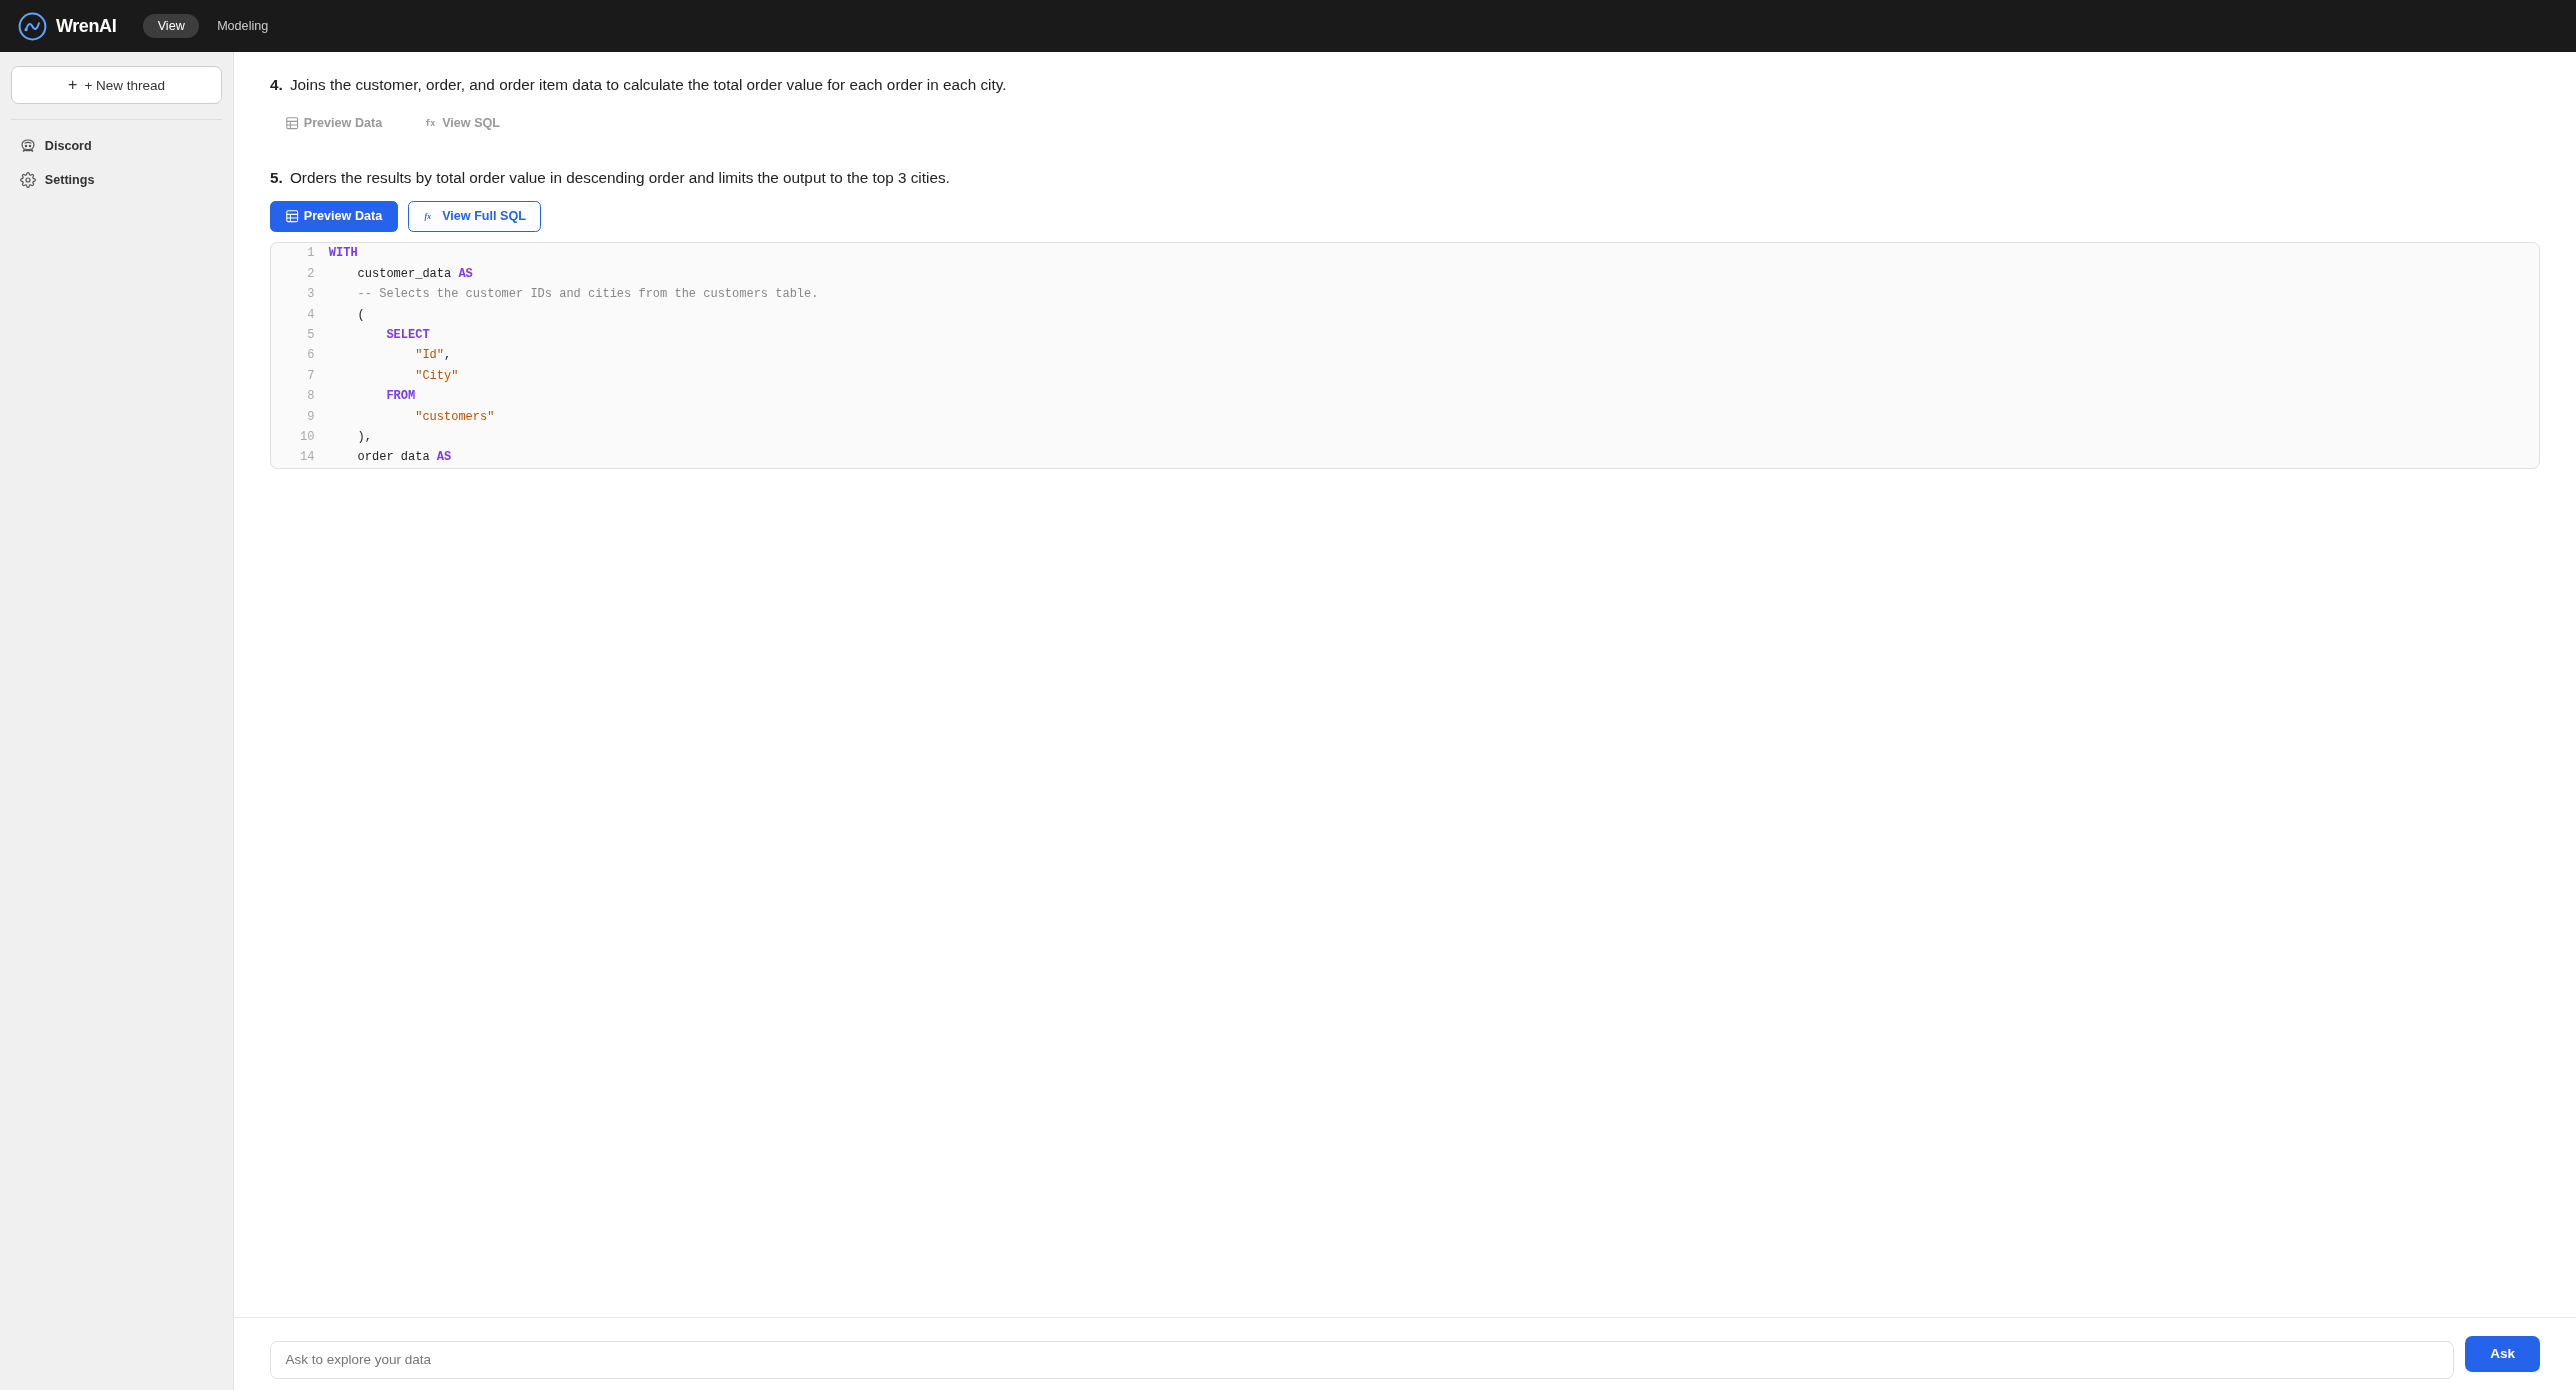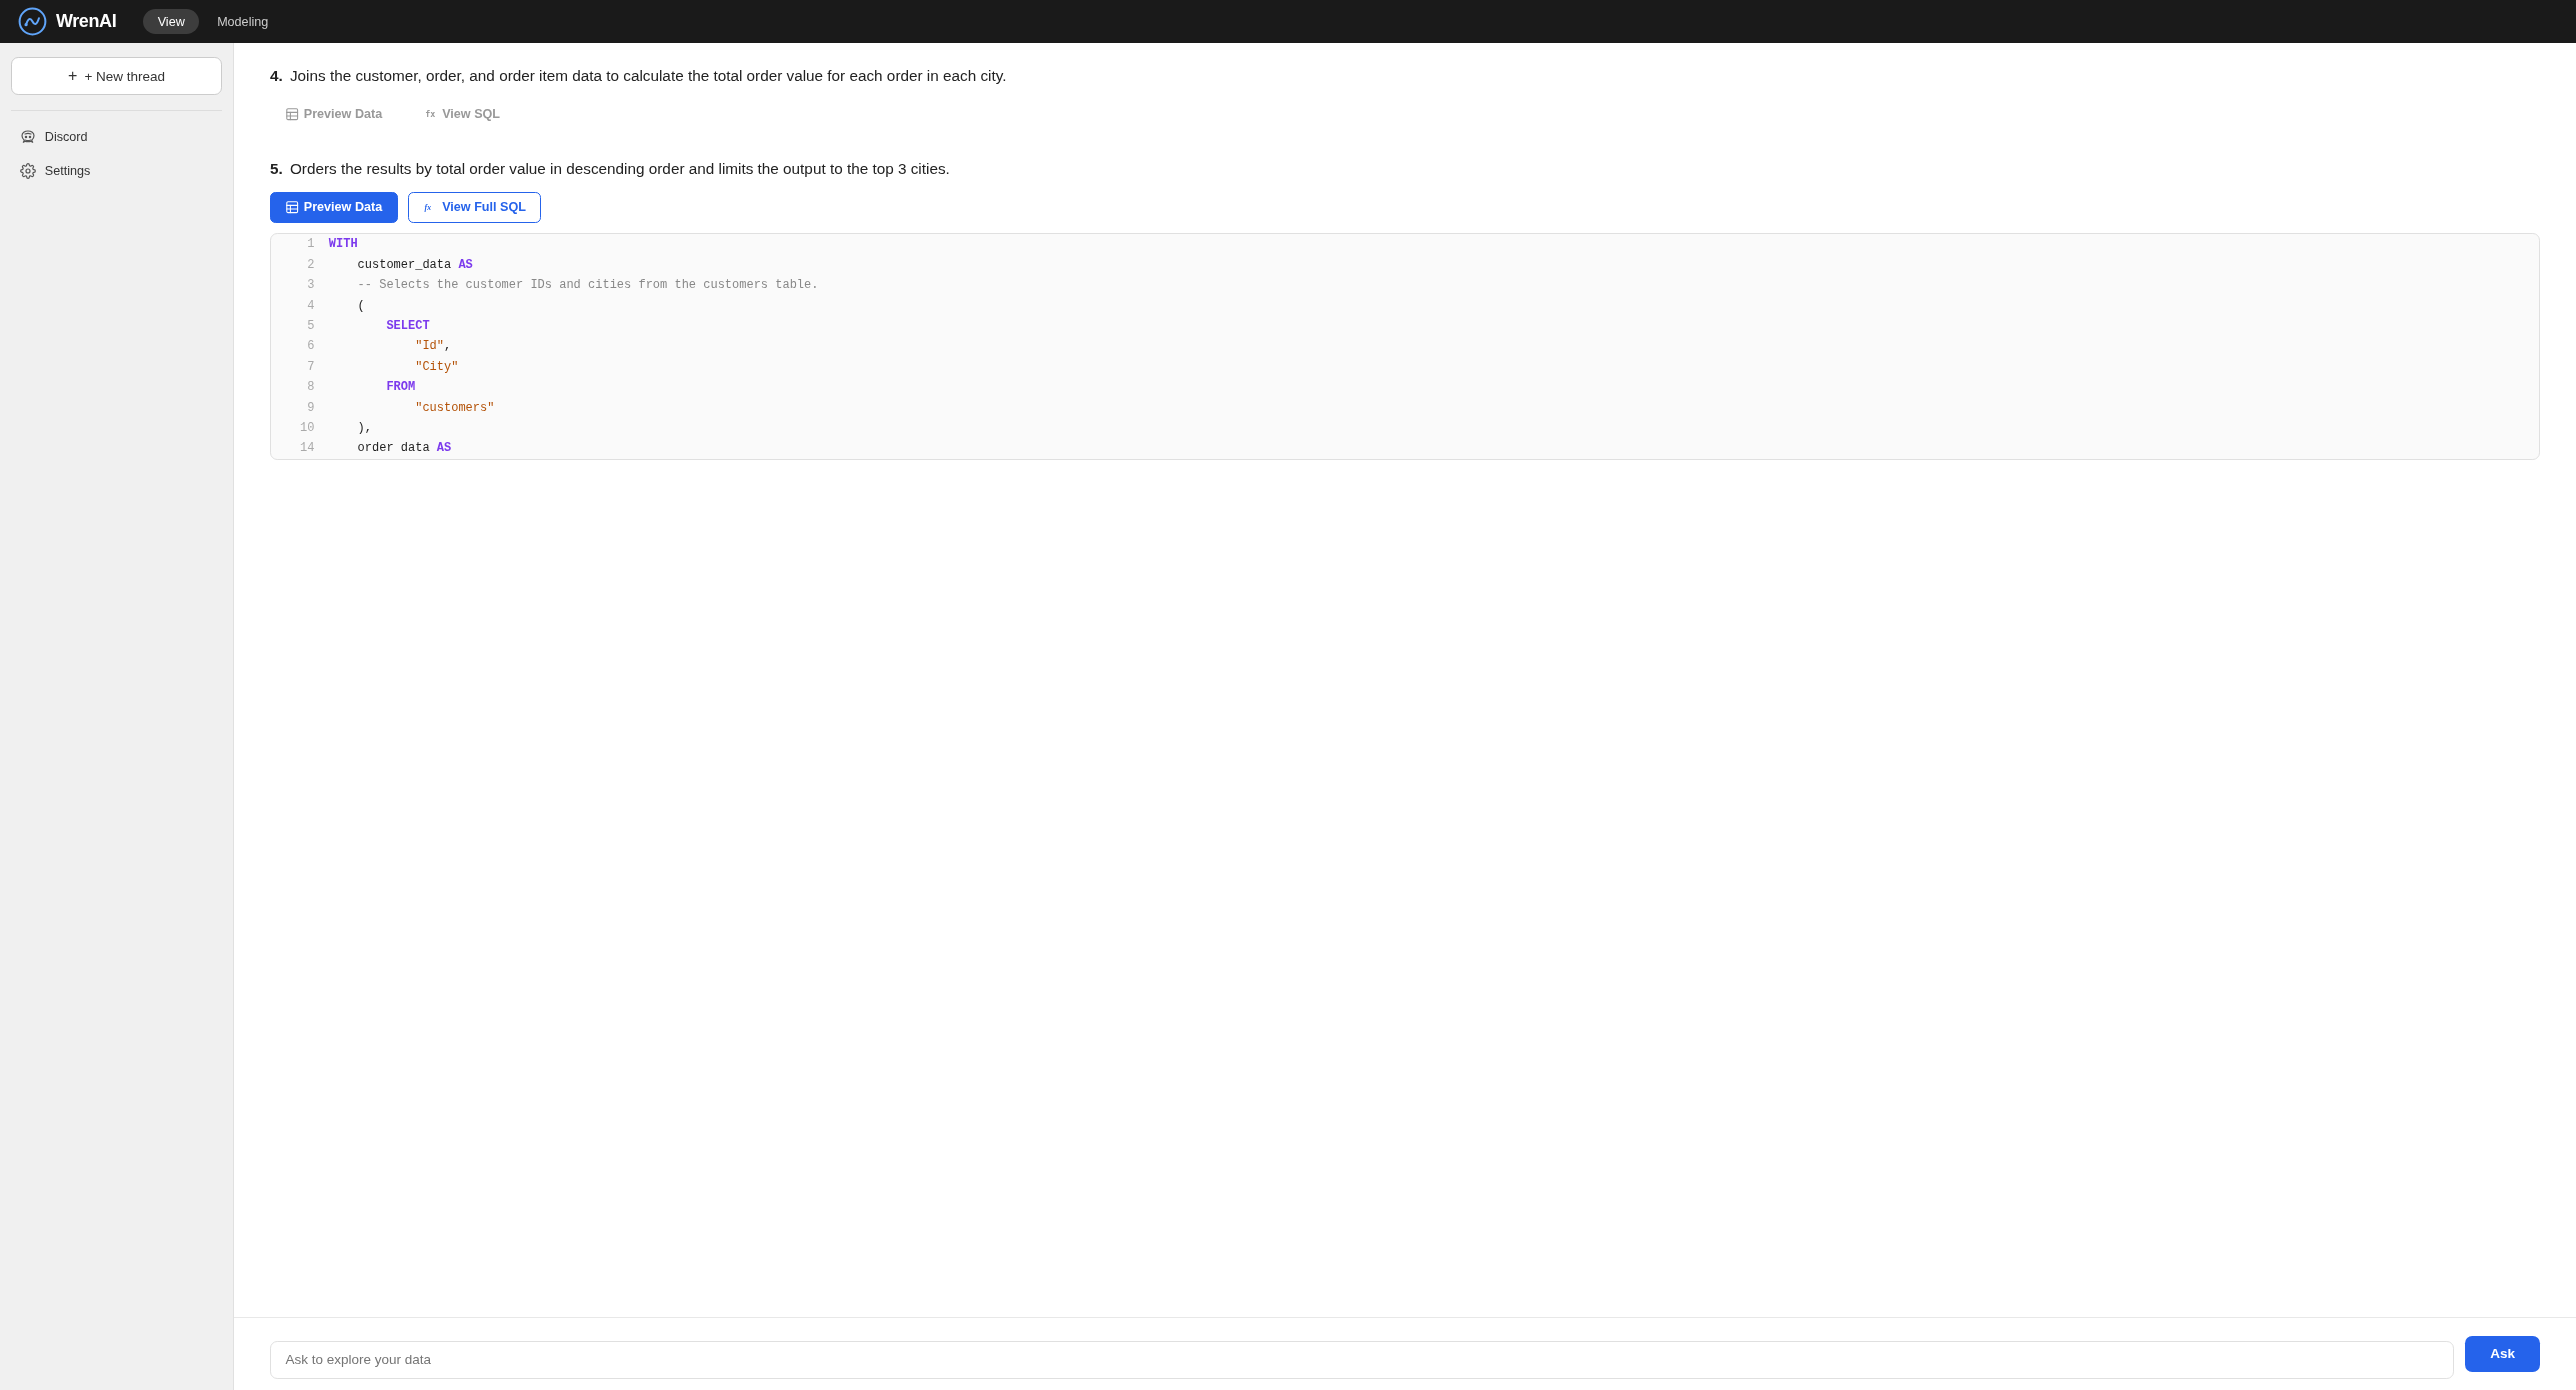--- a/index.html
+++ b/index.html
@@ -5,21 +5,21 @@
     * { box-sizing: border-box; margin: 0; padding: 0; }
     body { font-family: -apple-system, BlinkMacSystemFont, 'Segoe UI', sans-serif; background: #f5f5f5; display: flex; flex-direction: column; height: 100vh; overflow: hidden; }
 
     
     .header {
       background: #1a1a1a;
       color: white;
       display: flex;
       align-items: center;
       padding: 0 18px;
-      height: 43px;
+      height: 52px;
       flex-shrink: 0;
       gap: 18px;
     }
     .logo-area {
       display: flex;
       align-items: center;
       gap: 9px;
     }
     .logo-icon {
       width: 29px;
@@ -109,20 +109,21 @@
     }
     .sidebar-bottom-item {
       display: flex;
       align-items: center;
       gap: 9px;
       padding: 7.2px 9px;
       border-radius: 5.4px;
       cursor: pointer;
       font-size: 12.6px;
       color: #333;
+      font-weight: bold;
     }
 
     
     .content-area {
       flex: 1;
       background: white;
       overflow-y: auto;
       padding: 21.6px 36px 90px 36px;
       position: relative;
     }

